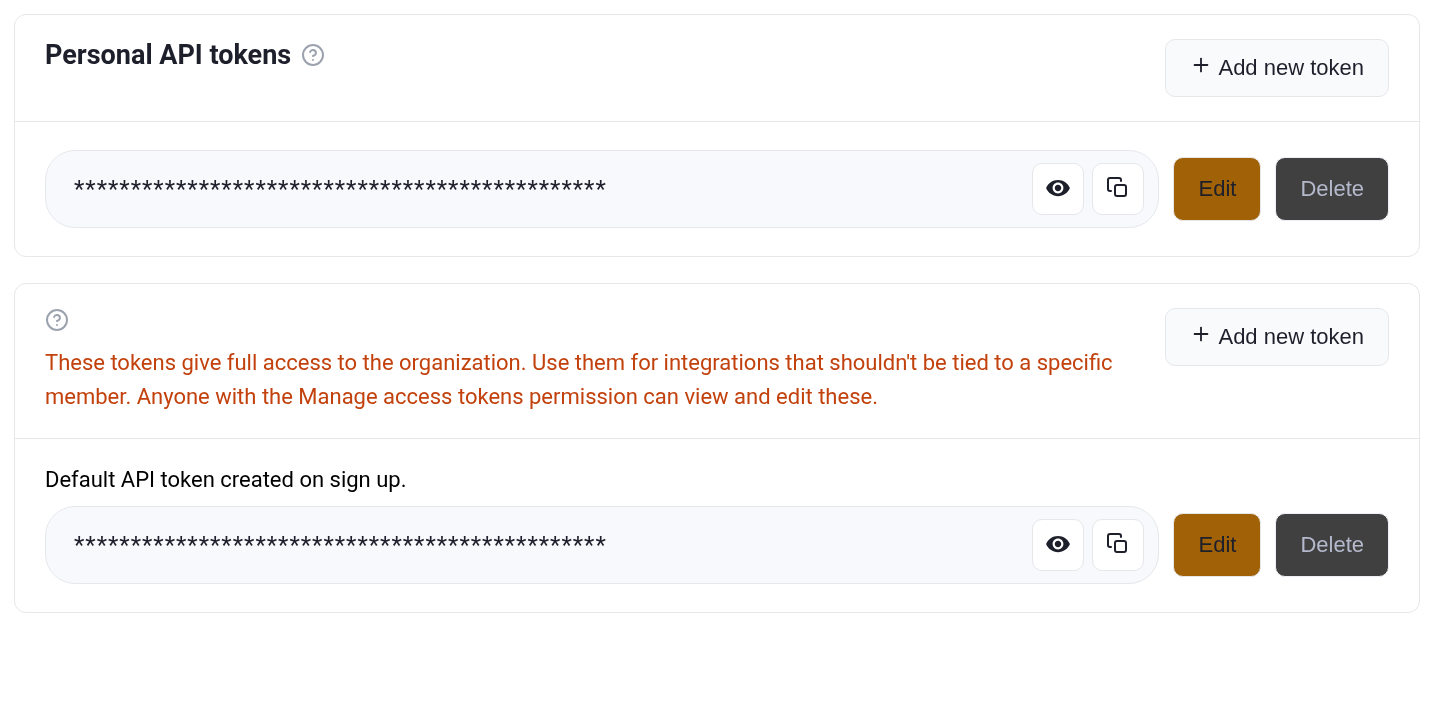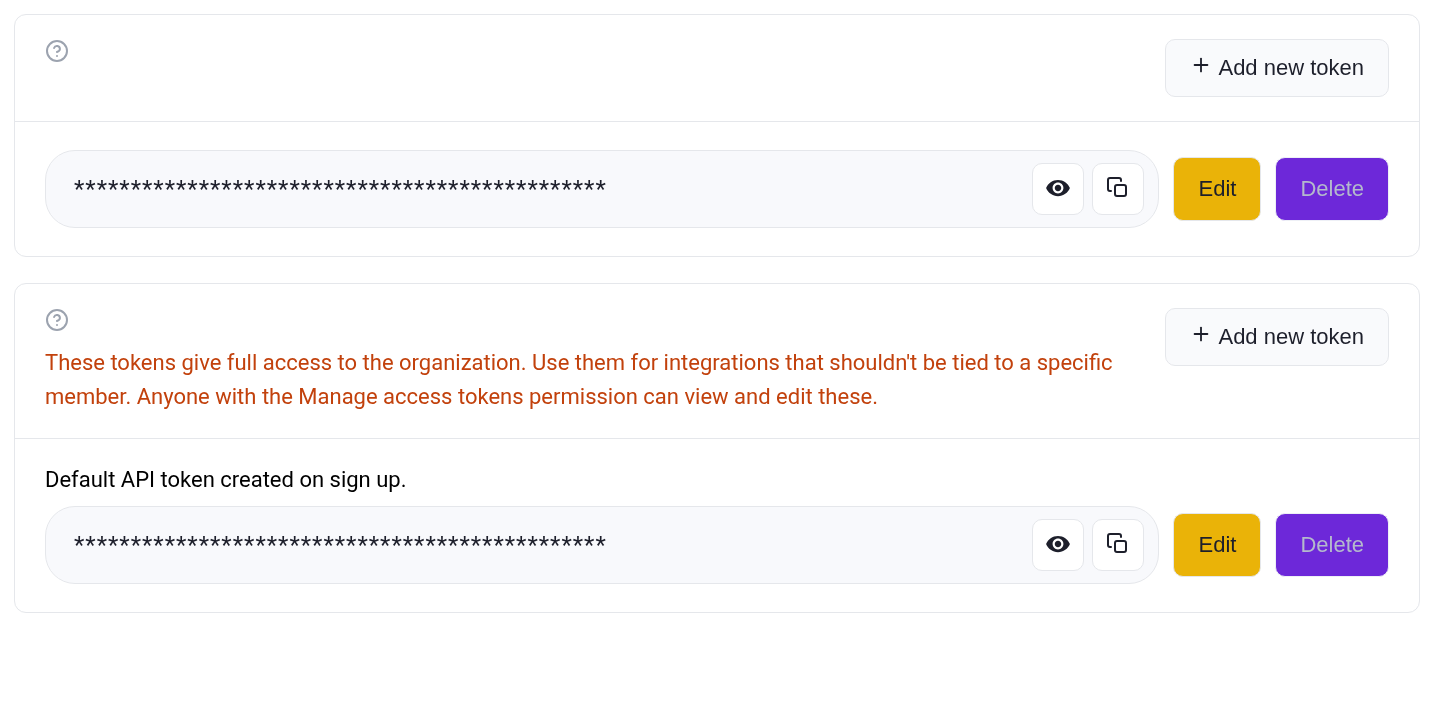--- a/index.html
+++ b/index.html
@@ -104,45 +104,46 @@
       border-radius: 10px;
       display: inline-flex;
       align-items: center;
       justify-content: center;
       cursor: pointer;
       color: #1d1f2b;
       margin-left: 8px;
     }
     .action-btn {
       border: 1px solid #e5e7eb;
-      background: #eab308;
+      background: #a16207;
       border-radius: 10px;
       padding: 0 24px;
       height: 64px;
       font-size: 22px;
       font-weight: 500;
       color: #1d1f2b;
       cursor: pointer;
       display: inline-flex;
       align-items: center;
     }
     .action-btn.disabled {
-      background: #6d28d9;
+      background: #404040;
       border-color: #eef0f6;
       color: #b4b9cc;
       cursor: default;
     }
   </style>
 </head>
 <body>
 
 <div class="section">
   <div class="section-header">
     <div class="section-header-left">
       <div class="section-title-row">
+        <h2 class="section-title">Personal API tokens</h2>
         <span class="help-icon-wrap">
           <svg width="24" height="24" viewBox="0 0 24 24" fill="none" stroke="currentColor" stroke-width="2" stroke-linecap="round" stroke-linejoin="round">
             <circle cx="12" cy="12" r="10"></circle>
             <path d="M9.09 9a3 3 0 0 1 5.83 1c0 2-3 3-3 3"></path>
             <line x1="12" y1="17" x2="12" y2="17.01"></line>
           </svg>
         </span>
       </div>
     </div>
     <button class="add-btn">

